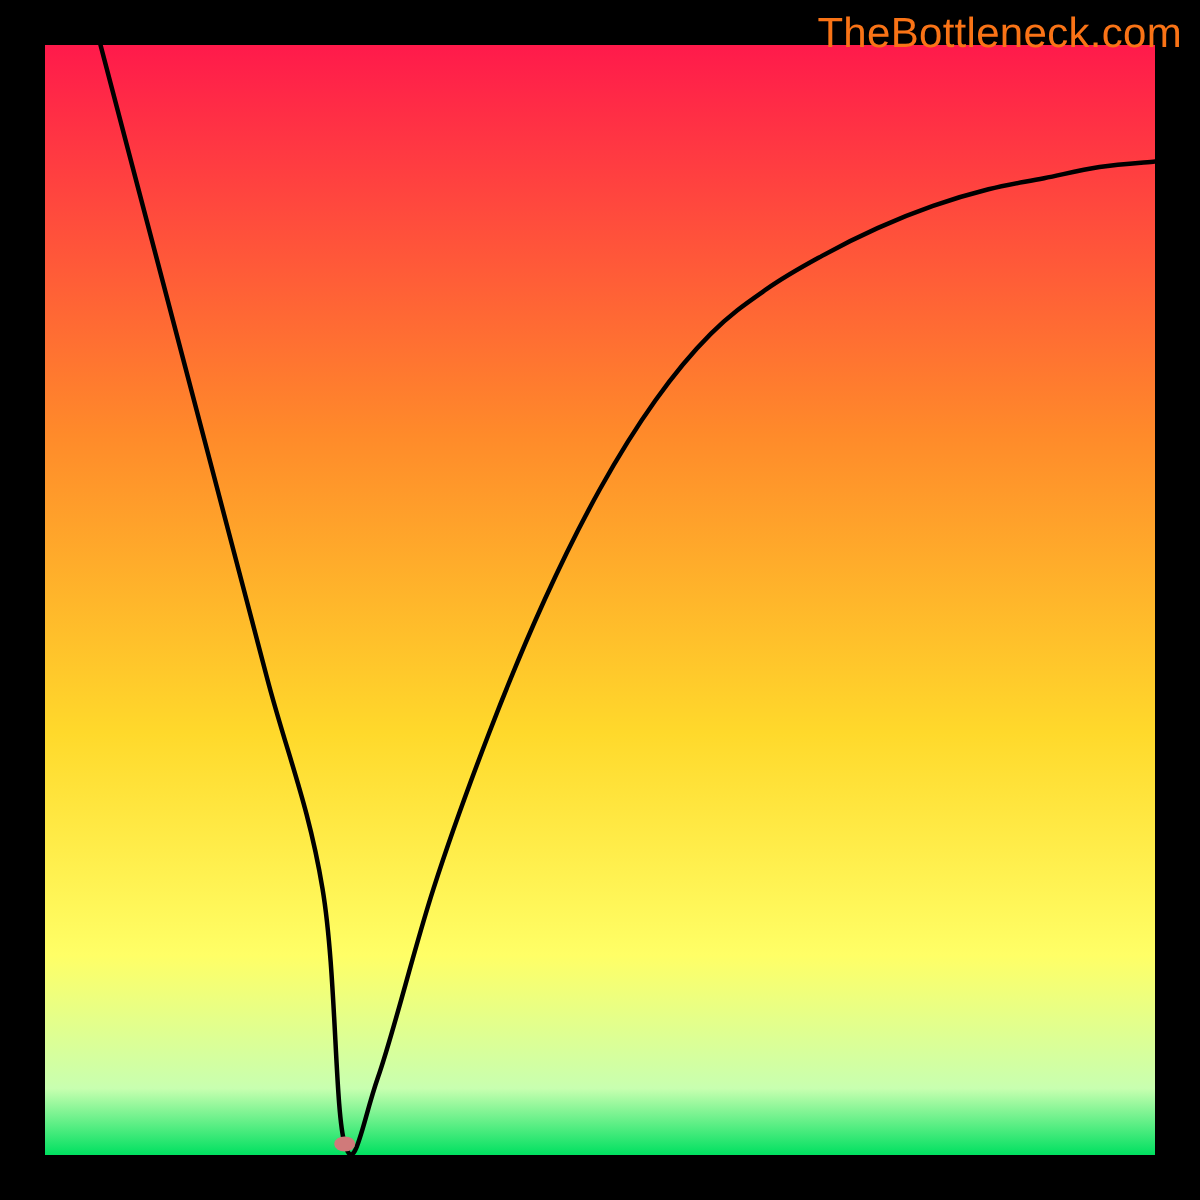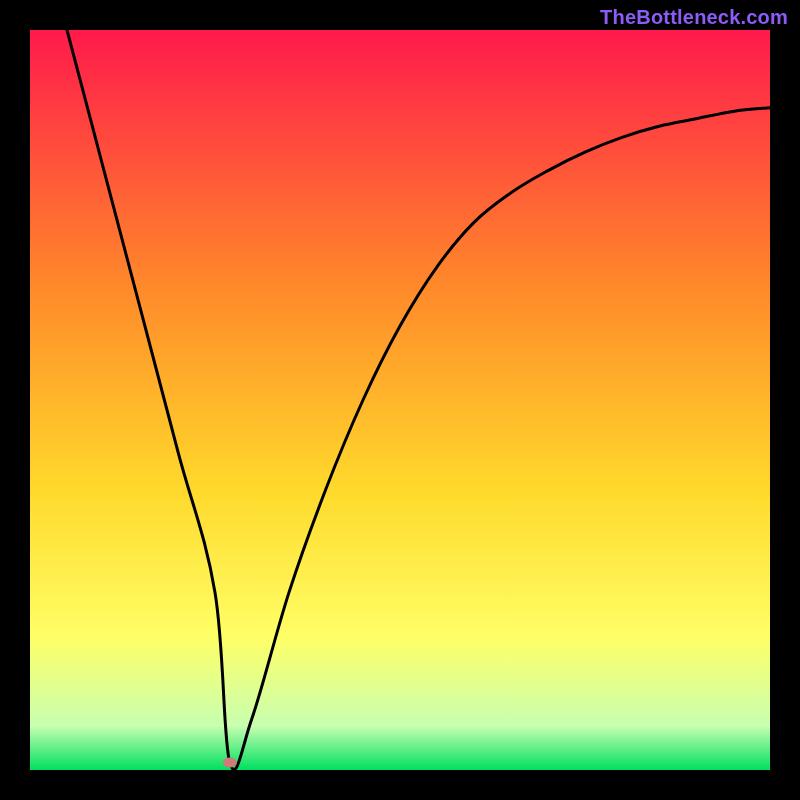--- a/index.html
+++ b/index.html
@@ -23,23 +23,23 @@
     position: absolute;
     left: 0;
     top: 0;
     width: 740px;
     height: 740px;
   }
   .watermark {
     position: absolute;
     top: 6px;
     right: 12px;
-    color: #8b5cf6;
-    font-size: 20px;
-    font-weight: 700;
+    color: #f97316;
+    font-size: 28px;
+    font-weight: 400;
     letter-spacing: 0.2px;
     user-select: none;
   }
 </style>
 </head>
 <body>
 
 <div class="frame">
   <svg class="plot" viewBox="0 0 740 740" preserveAspectRatio="none">
     <defs>

